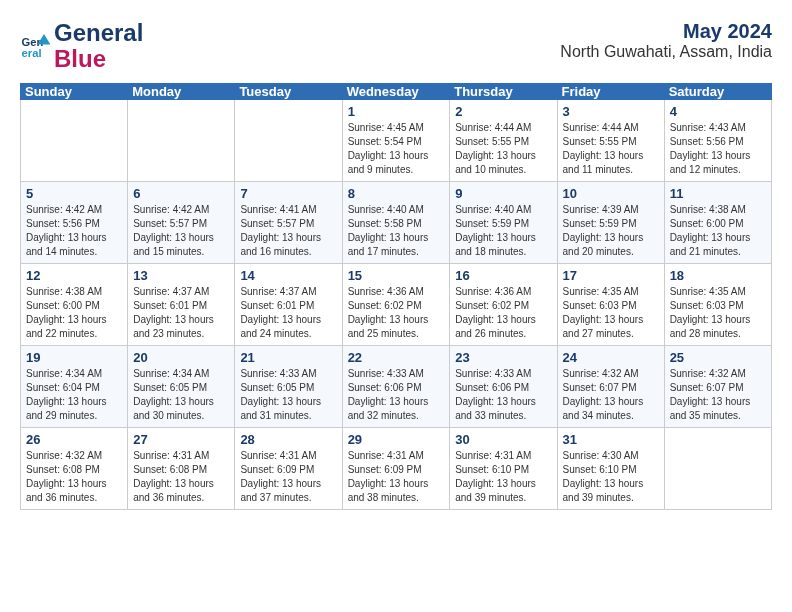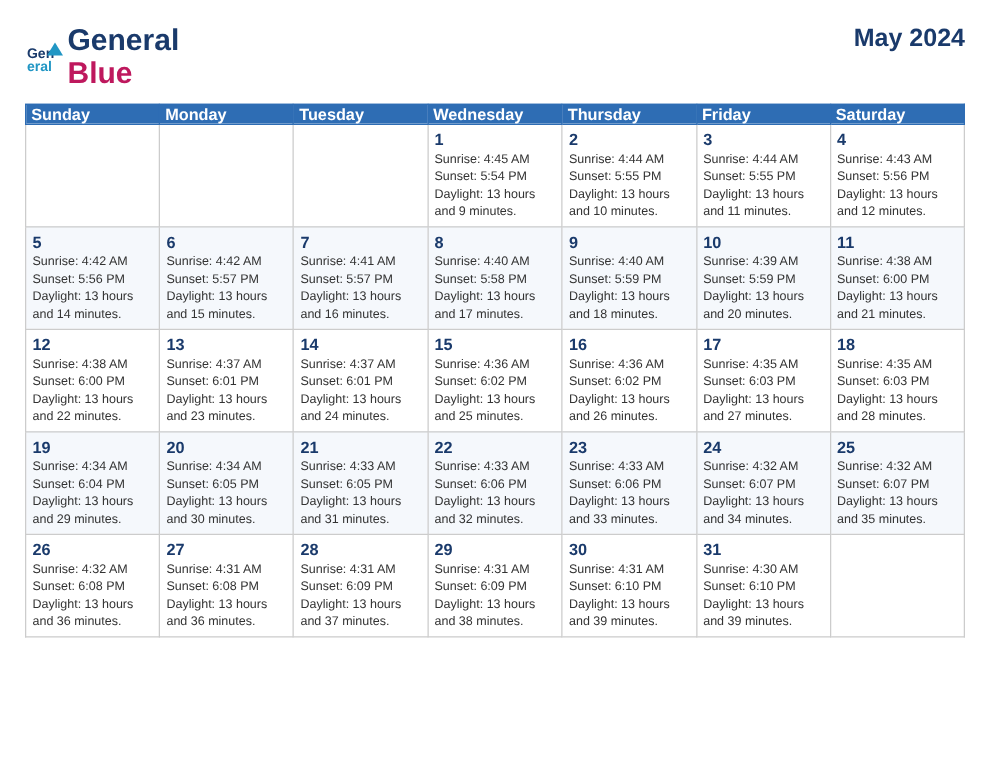--- a/index.html
+++ b/index.html
@@ -101,20 +101,21 @@
     </svg>
     <div>
       <div class="logo-text">
         <span style="color:#1a3a6b">General</span><br>
         <span style="color:#be185d">Blue</span>
       </div>
     </div>
   </div>
   <div class="title-area">
     <div class="main-title">May 2024</div>
+    <div class="subtitle">North Guwahati, Assam, India</div>
   </div>
 </div>
 
 <table class="calendar">
   <thead>
     <tr>
     <th>Sunday</th>
         <th>Monday</th>
         <th>Tuesday</th>
         <th>Wednesday</th>

